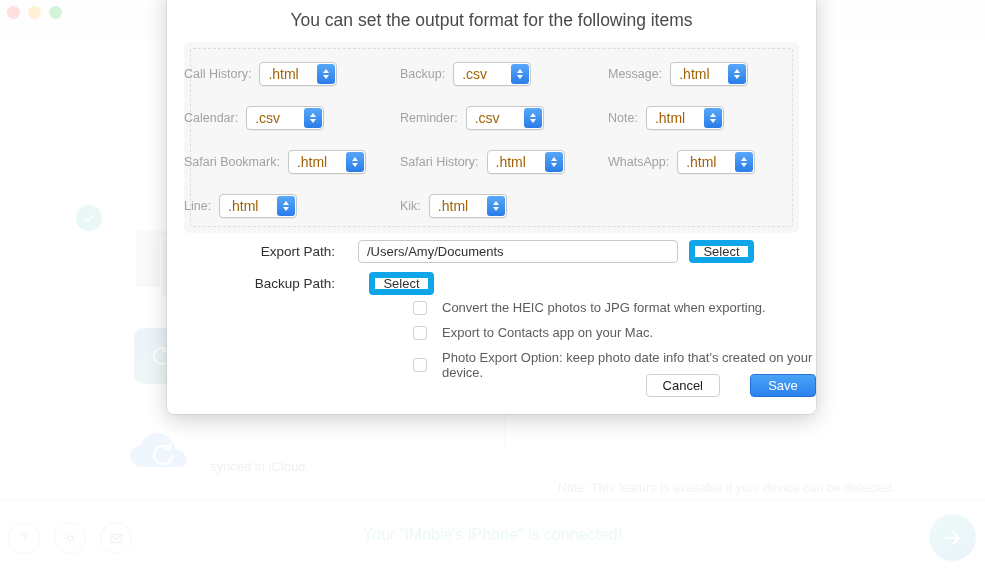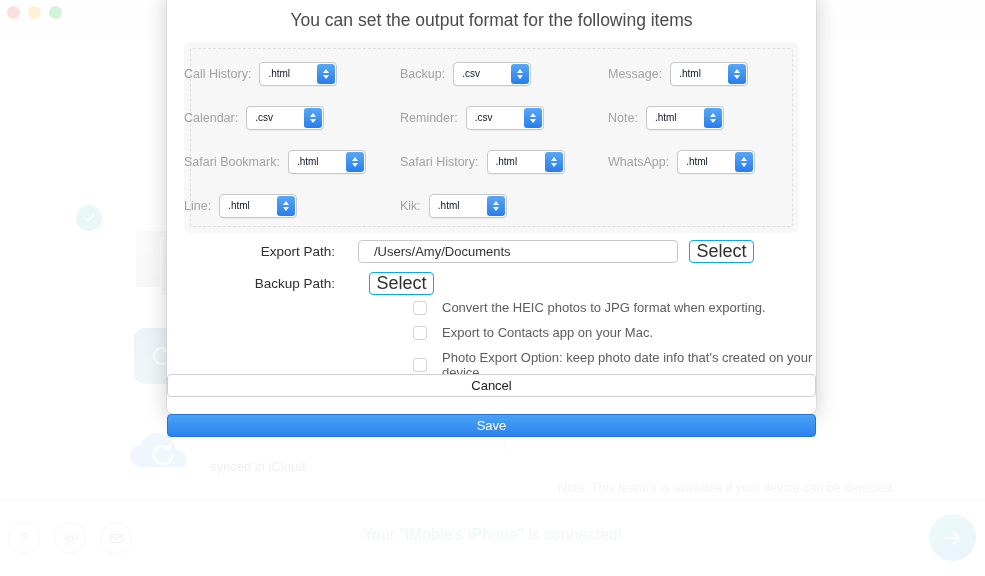--- a/index.html
+++ b/index.html
@@ -234,22 +234,22 @@
     background: #ffffff;
     border: 1px solid #c7c7c7;
     border-radius: 4px;
     box-sizing: border-box;
     display: flex;
     align-items: center;
     box-shadow: 0 1px 0 rgba(0,0,0,.04);
   }
   .mac-select .val {
     padding-left: 8px;
-    font-size: 10px;
-    color: #0f172a;
+    font-size: 14px;
+    color: #a16207;
     line-height: 22px;
   }
   .mac-select .stepper {
     position: absolute;
     right: 1px; top: 1px;
     width: 18px; height: 20px;
     border-radius: 3px;
     background: linear-gradient(180deg, #57a8f8, #2a7de8);
     display: flex;
     flex-direction: column;
@@ -284,34 +284,34 @@
   }
   .path-input {
     width: 320px;
     height: 23px;
     box-sizing: border-box;
     border: 1px solid #c9c9c9;
     border-radius: 4px;
     background: #fff;
     font-size: 13px;
     color: #333;
-    padding: 0 15px;
+    padding: 0 8px;
     line-height: 21px;
     white-space: nowrap;
     overflow: hidden;
   }
   .select-btn {
     margin-left: 11px;
     width: 65px;
     height: 23px;
     box-sizing: border-box;
-    border: 1px solid #0ea5e9;
+    border: 6px solid #0ea5e9;
     border-radius: 4px;
     background: #fff;
-    font-size: 18px;
+    font-size: 13px;
     color: #2f2f2f;
     display: flex;
     align-items: center;
     justify-content: center;
   }
 
   
   .cb-row {
     position: absolute;
     left: 246px;
@@ -335,22 +335,21 @@
     color: #5d5d5d;
   }
 
   
   #modal-footer {
     position: absolute;
     left: 0; right: 0;
     top: 384px;
     display: flex;
     justify-content: flex-end;
-    gap: 17px;
-    flex-direction: column;
+    gap: 30px;
   }
   .btn {
     height: 23px;
     box-sizing: border-box;
     border-radius: 4px;
     font-size: 13px;
     display: flex;
     align-items: center;
     justify-content: center;
     padding: 0 16px;

